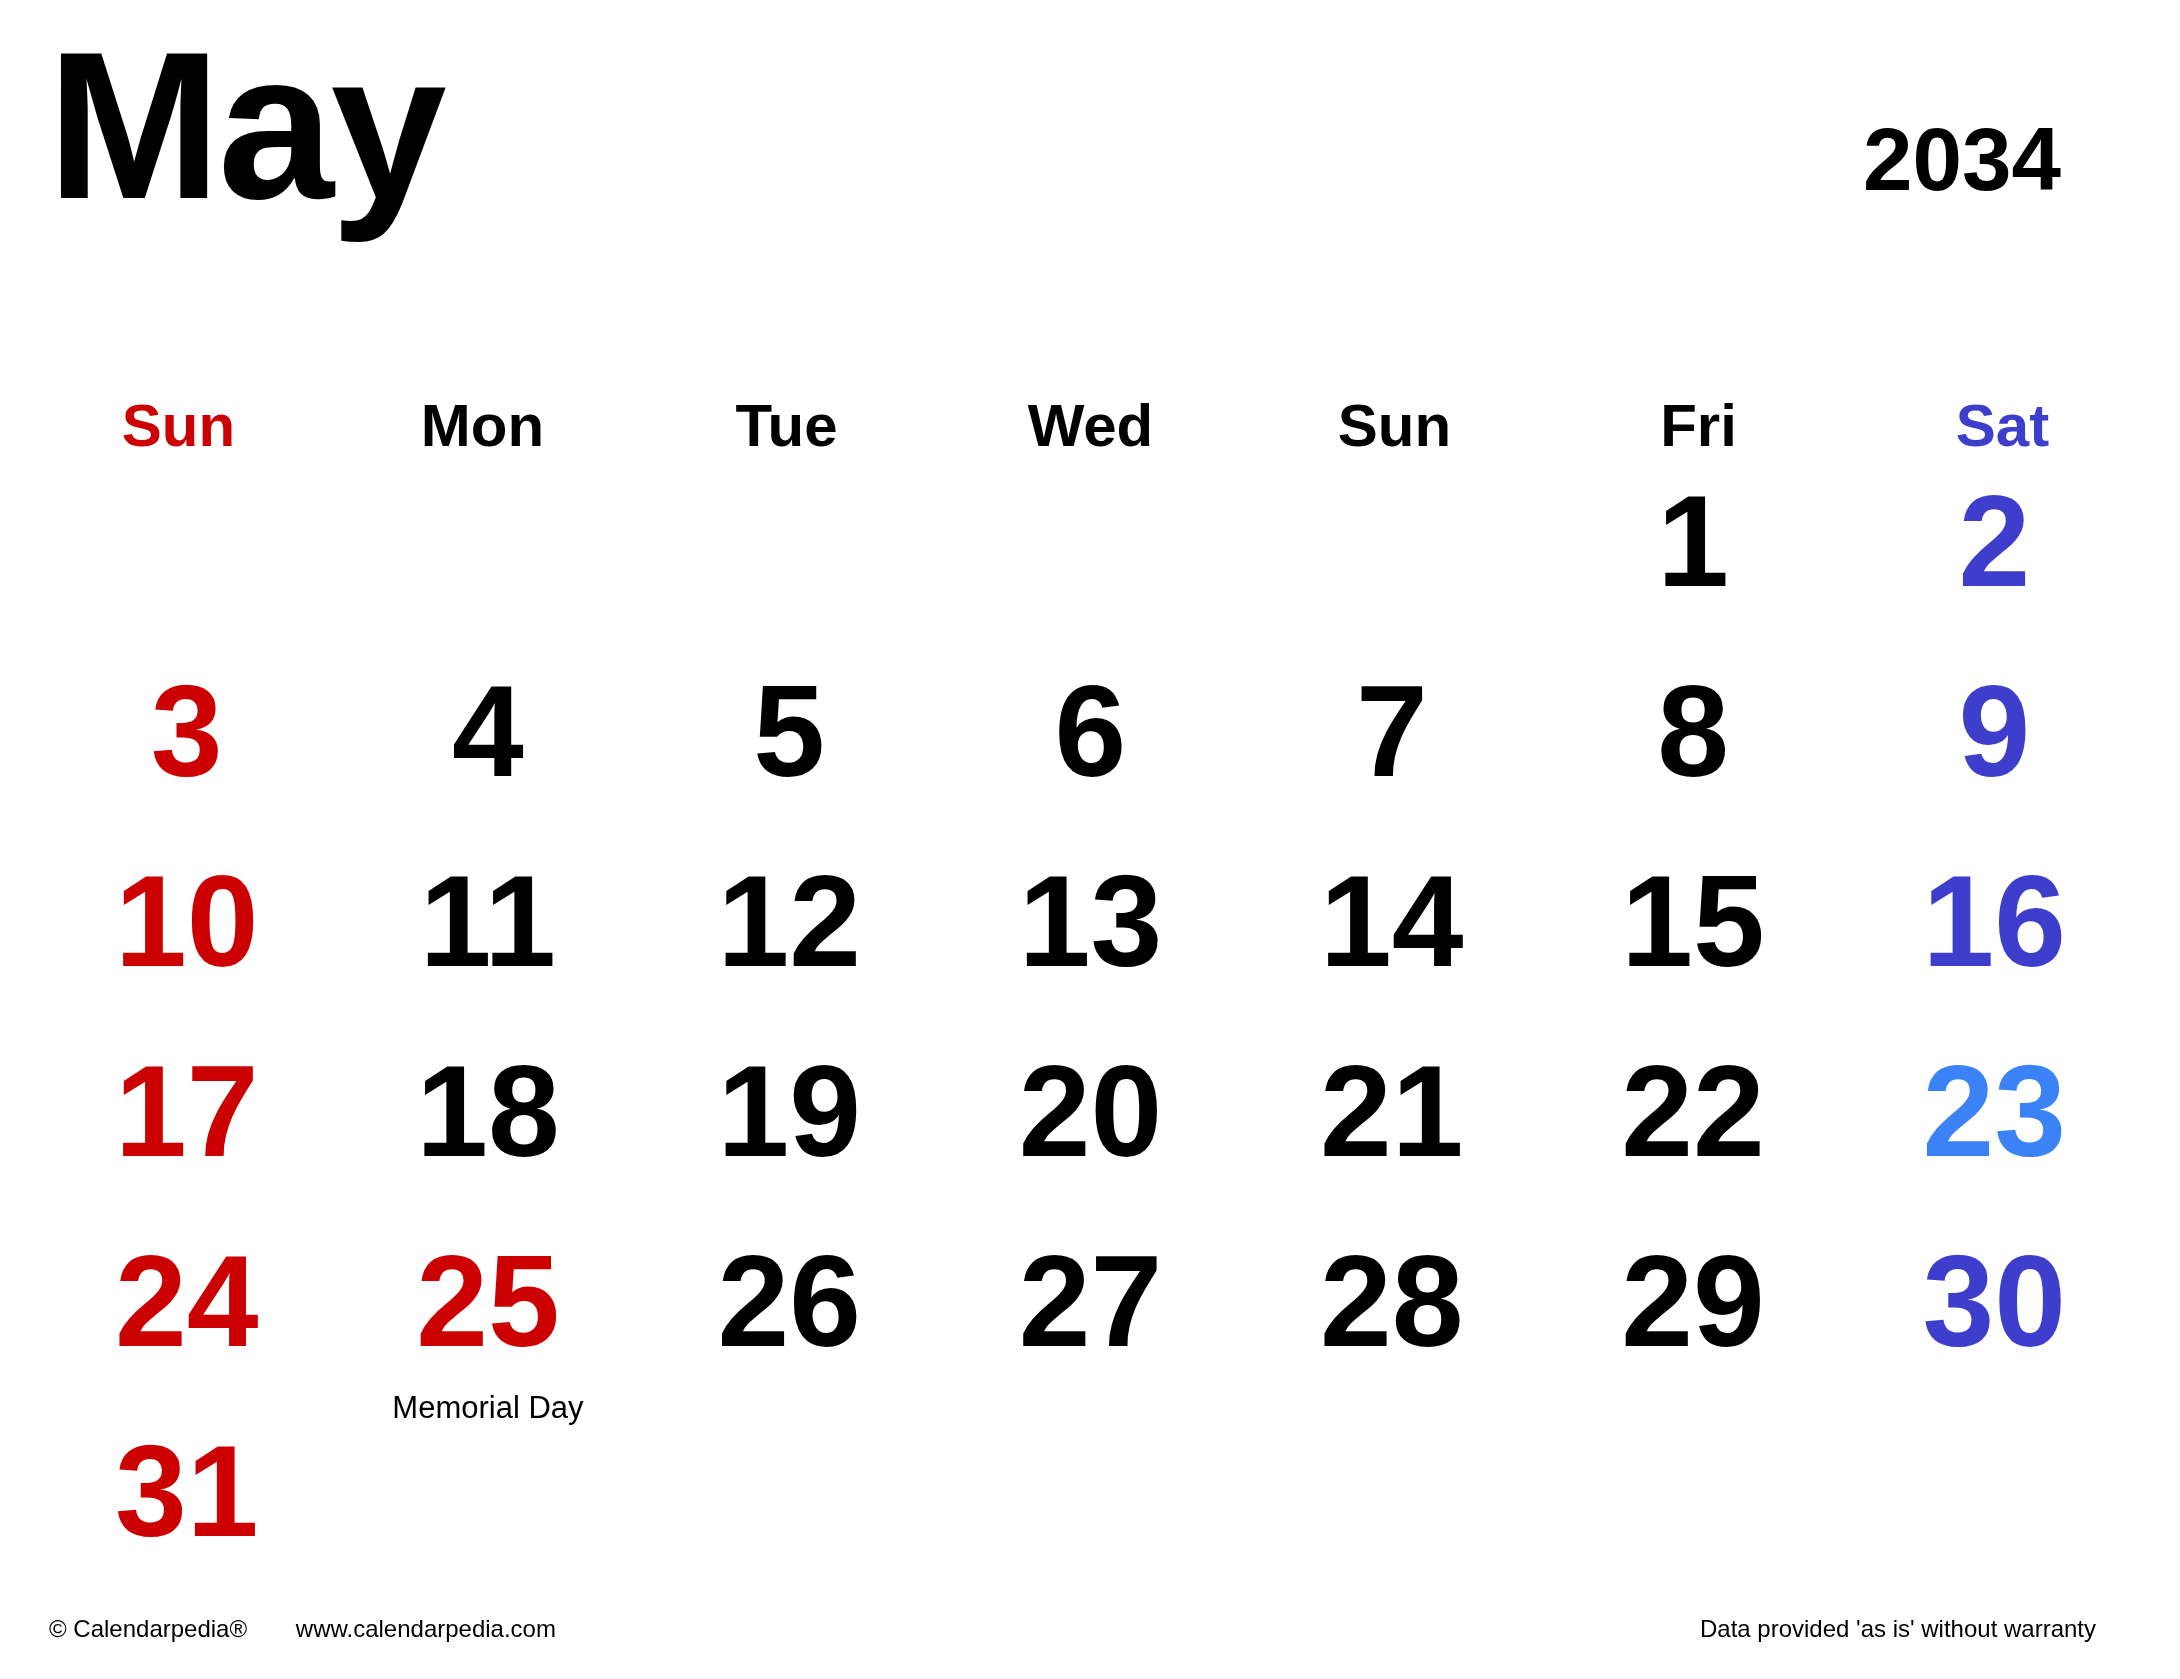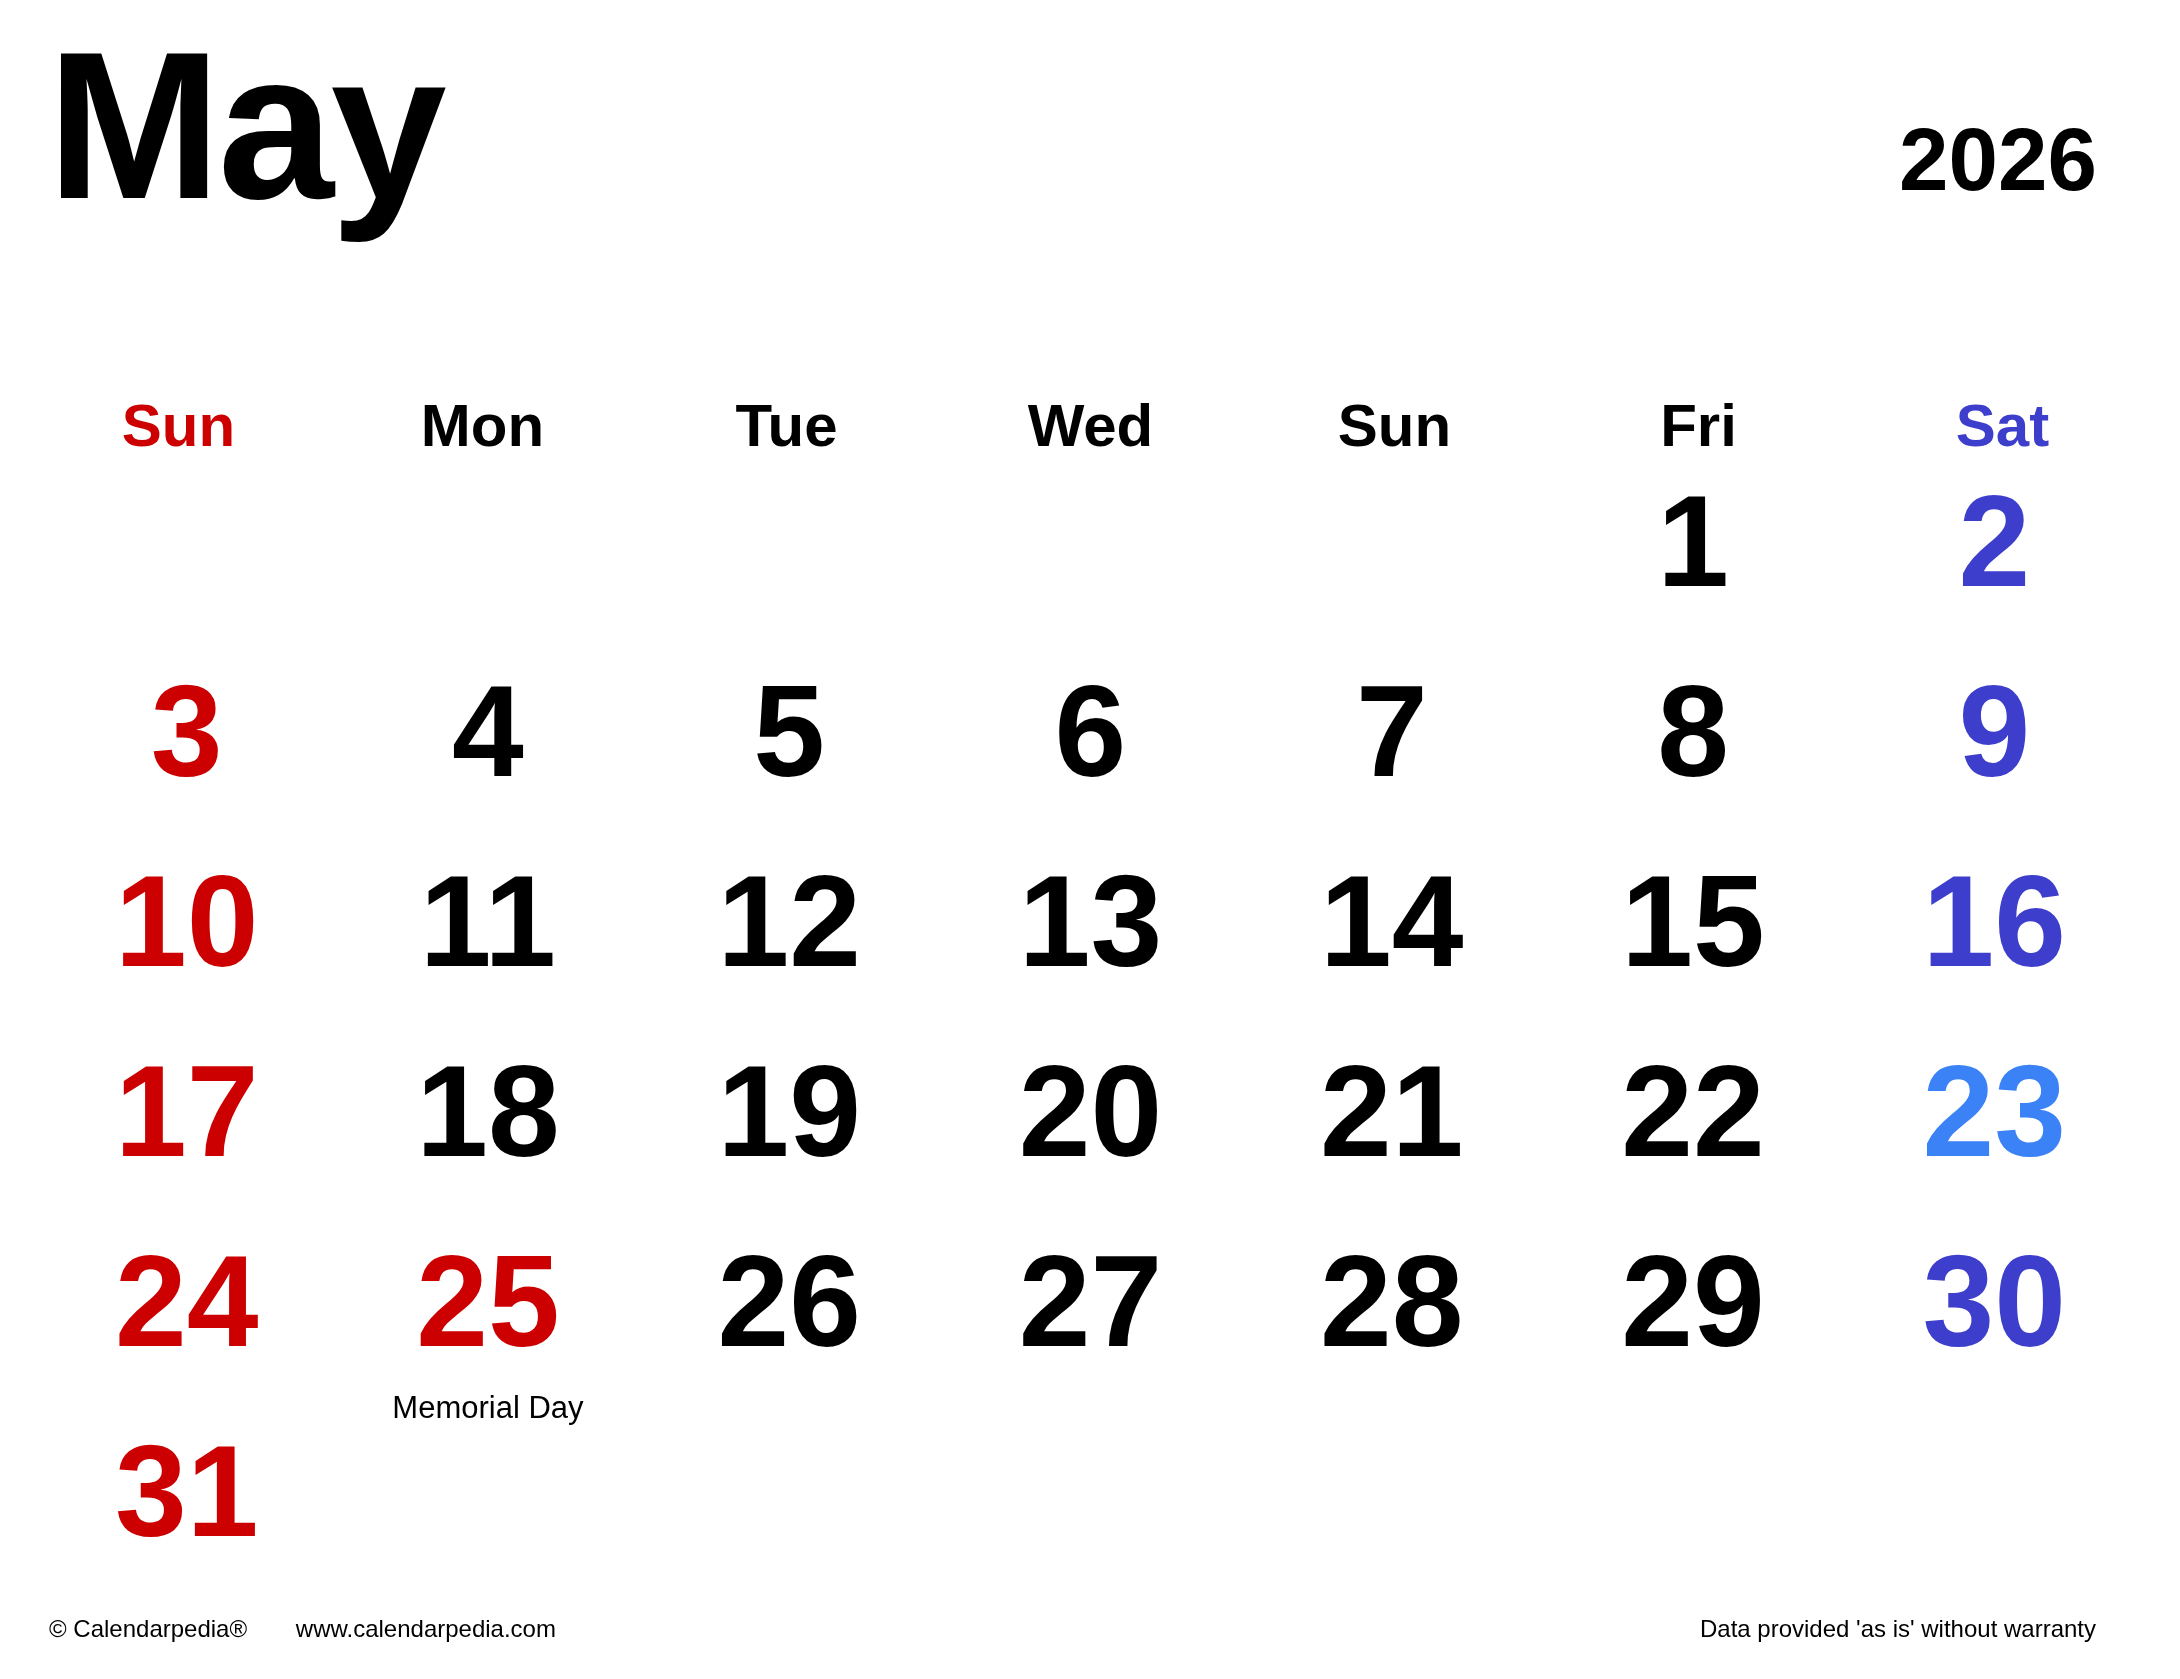--- a/index.html
+++ b/index.html
@@ -9,21 +9,21 @@
     width: 2181px;
     height: 1680px;
     background: #ffffff;
     font-family: "Liberation Sans", sans-serif;
     overflow: hidden;
   }
 
   
   .topbar {
     height: 383px;
-    padding: 21px 84px 0 47px;
+    padding: 21px 120px 0 47px;
     display: flex;
     justify-content: space-between;
     align-items: flex-start;
   }
   .month-title {
     font-size: 209px;
     font-weight: bold;
     line-height: 1;
     letter-spacing: -3.4px;
     color: #000000;
@@ -87,21 +87,21 @@
   }
   .footer-left .brand { margin-right: 42px; }
 </style>
 </head>
 <body>
 
 <div class="page">
 
   <div class="topbar">
     <div class="month-title">May</div>
-    <div class="year-label">2026</div>
+    <div class="year-label">2034</div>
   </div>
 
   <div class="weekdays">
       <div class="weekday" style="color: rgb(204, 0, 0);">Sun</div>
       <div class="weekday" style="color: rgb(0, 0, 0);">Mon</div>
       <div class="weekday" style="color: rgb(0, 0, 0);">Tue</div>
       <div class="weekday" style="color: rgb(0, 0, 0);">Wed</div>
       <div class="weekday" style="color: rgb(0, 0, 0);">Sun</div>
       <div class="weekday" style="color: rgb(0, 0, 0);">Fri</div>
       <div class="weekday" style="color: rgb(62, 62, 205);">Sat</div>

